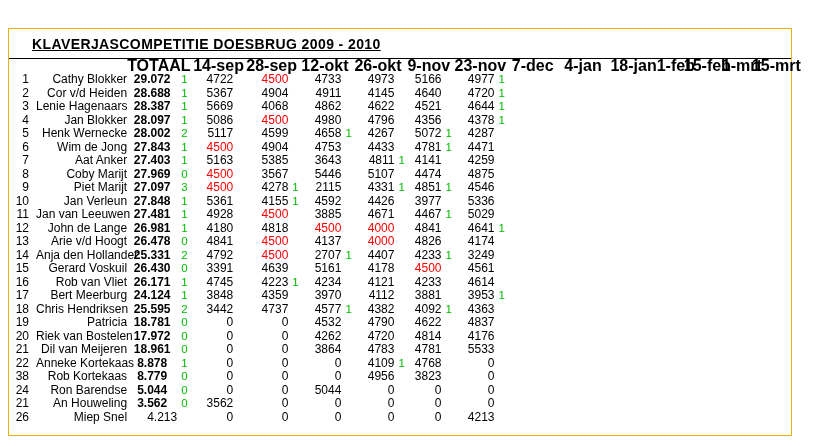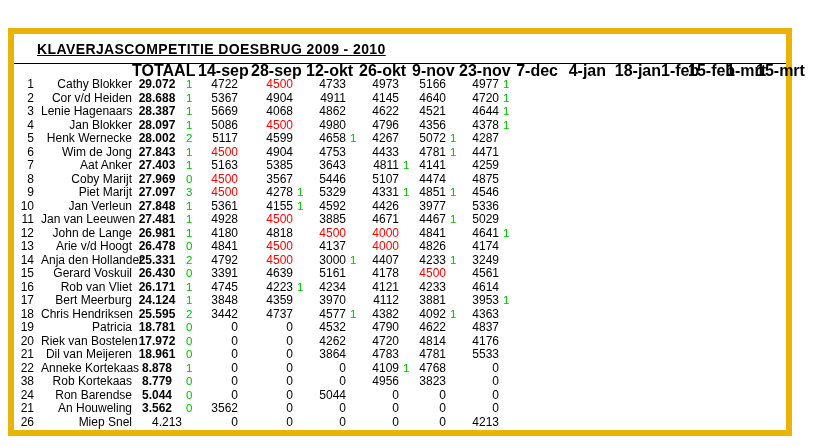--- a/index.html
+++ b/index.html
@@ -1,19 +1,19 @@
 <!DOCTYPE html>
 <html style="--red: #ff0000; --green: #00be00;"><head>
 <meta charset="utf-8">
 <style>
   html,body{margin:0;padding:0;}
   body{width:819px;height:447px;background:#ffffff;position:relative;
        font-family:"Liberation Sans",sans-serif;color:#000;overflow:hidden;}
   .box{position:absolute;left:8px;top:28px;width:784px;height:408px;
-       border:6px solid #eab308;box-sizing:border-box;background:#fff;}
+       border:1px solid #eab308;box-sizing:border-box;background:#fff;}
   .title-row{height:30px;border-bottom:1px solid #000;box-sizing:border-box;
        padding:6px 0 0 23px;}
   .title{font-weight:bold;font-size:14px;text-decoration:underline;
        letter-spacing:0.4px;white-space:nowrap;}
   table{border-collapse:collapse;table-layout:fixed;width:100%;}
   td{padding:0;font-size:12px;line-height:13.5px;height:13.5px;
      white-space:nowrap;overflow:visible;}
   thead td{height:14px;}
   .num{text-align:right;}
   .hdr{font-weight:bold;text-align:right;font-size:16px;}
@@ -288,21 +288,21 @@
         </tr>
         <tr>
           <td class="num rank">9</td>
           <td class="name">Piet Marijt</td>
           <td class="num bold">27.097</td>
           <td class="mark">3</td>
           <td class="num red">4500</td>
           <td class="mark"></td>
           <td class="num">4278</td>
           <td class="mark">1</td>
-          <td class="num">5329</td>
+          <td class="num">2115</td>
           <td class="mark"></td>
           <td class="num">4331</td>
           <td class="mark">1</td>
           <td class="num">4851</td>
           <td class="mark">1</td>
           <td class="num">4546</td>
           <td class="mark"></td>
           <td class="num"></td>
           <td class="num"></td>
           <td class="num"></td>
@@ -413,21 +413,21 @@
         </tr>
         <tr>
           <td class="num rank">14</td>
           <td class="name">Anja den Hollander</td>
           <td class="num bold">25.331</td>
           <td class="mark">2</td>
           <td class="num">4792</td>
           <td class="mark"></td>
           <td class="num red">4500</td>
           <td class="mark"></td>
-          <td class="num">3000</td>
+          <td class="num">2707</td>
           <td class="mark">1</td>
           <td class="num">4407</td>
           <td class="mark"></td>
           <td class="num">4233</td>
           <td class="mark">1</td>
           <td class="num">3249</td>
           <td class="mark"></td>
           <td class="num"></td>
           <td class="num"></td>
           <td class="num"></td>

